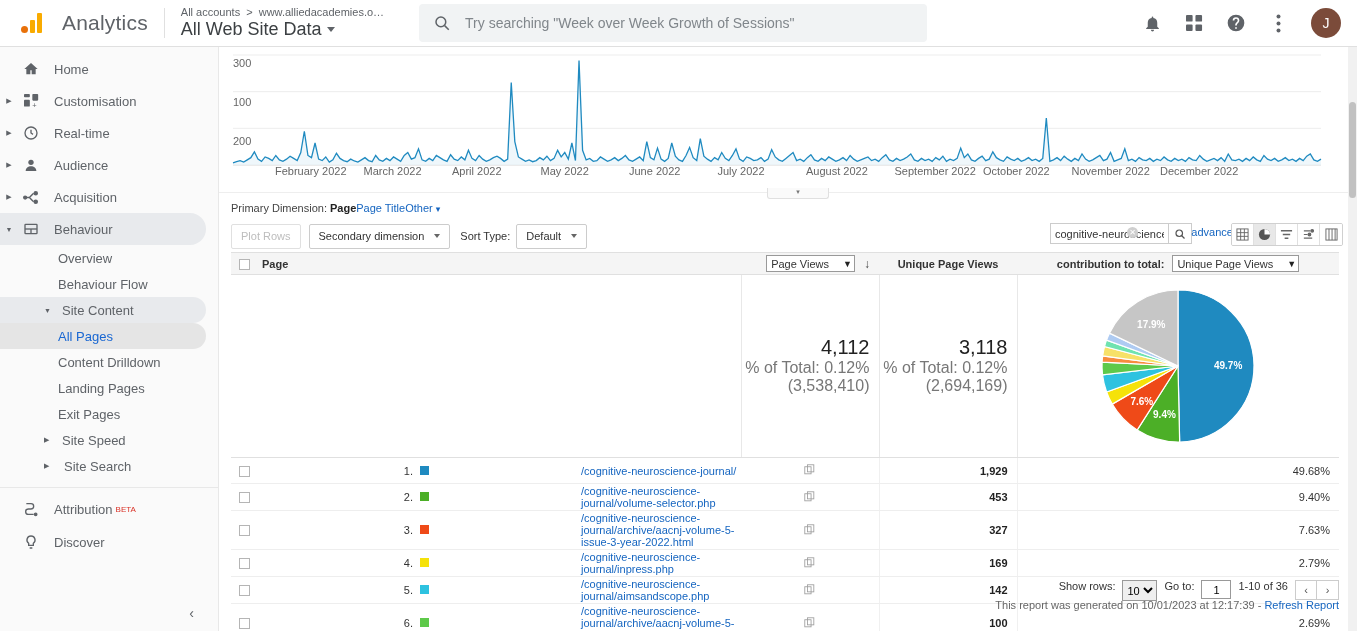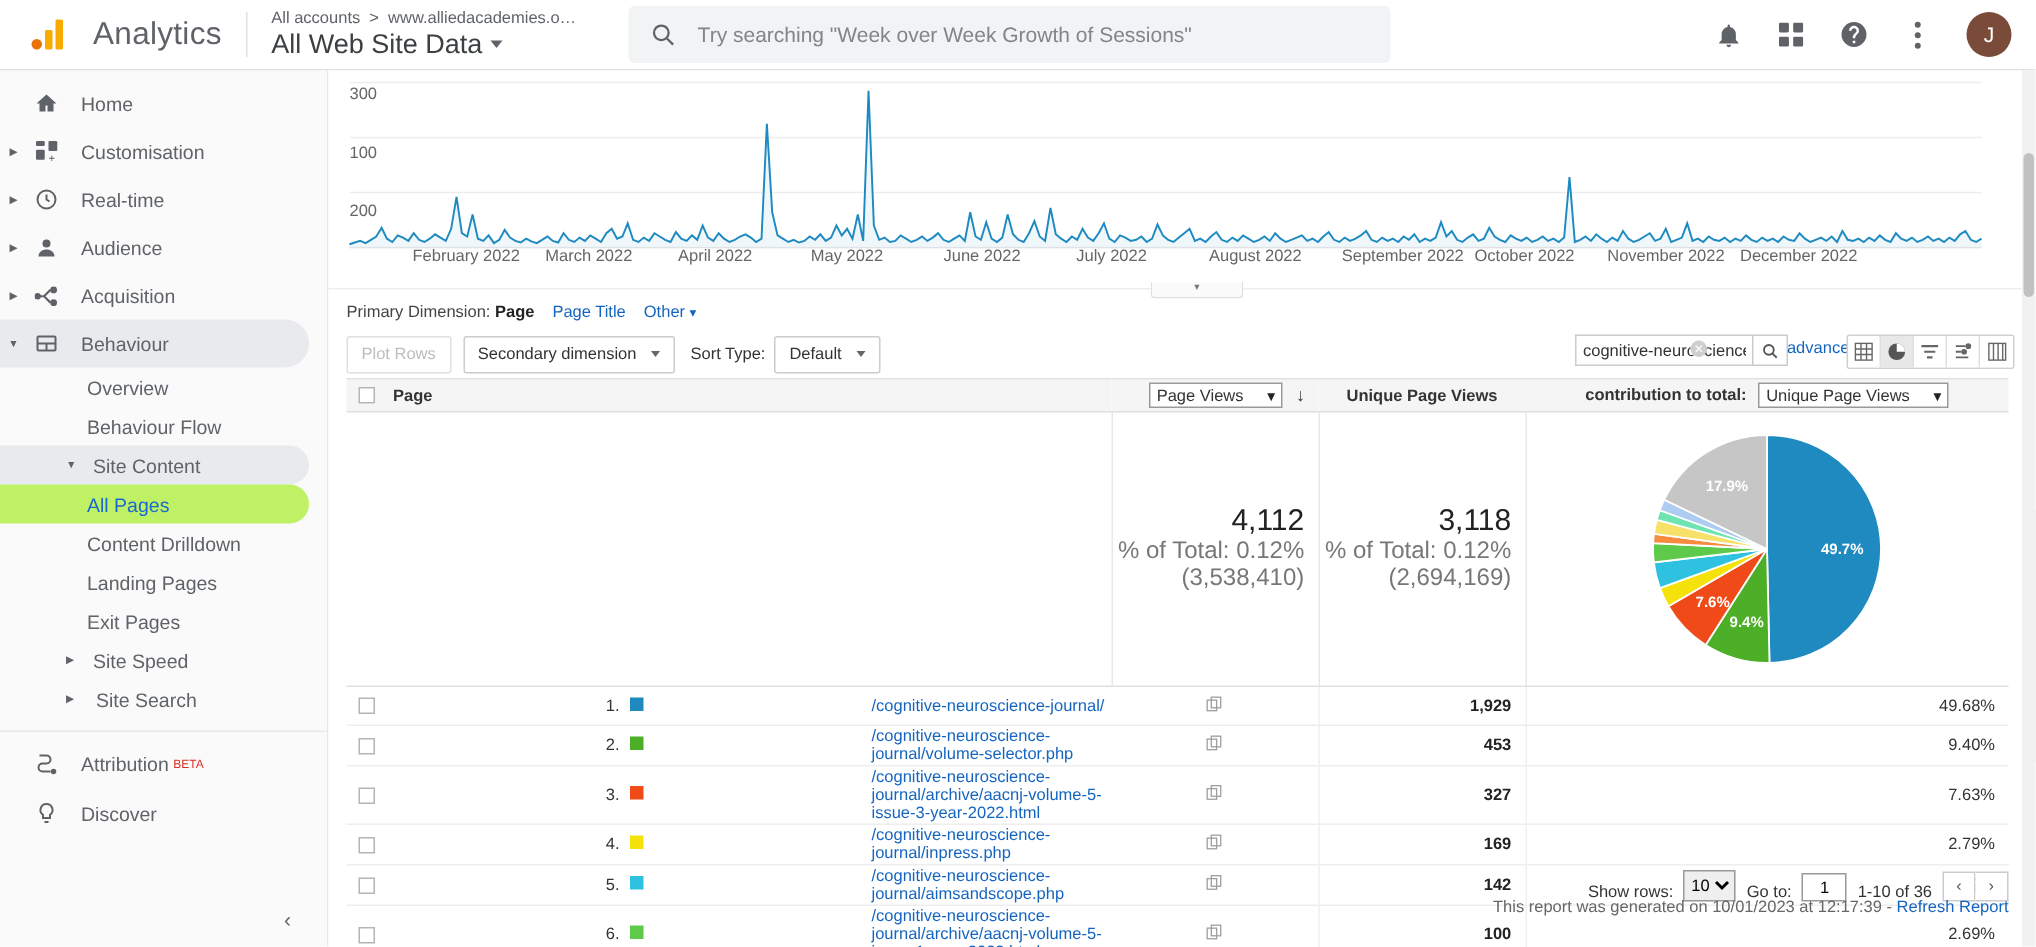--- a/index.html
+++ b/index.html
@@ -47,38 +47,38 @@
   }
   .nav-item { height: 32px; display:flex; align-items:center; font-size: 13px; color:#5f6368; cursor:pointer; position:relative;}
   .nav-item .arrow { width: 18px; text-align:center; font-size: 7px; color:#5f6368; flex:none;}
   .nav-item .nicon { width: 26px; display:flex; align-items:center; justify-content:center; flex:none; color:#5f6368;}
   .nav-item .nlabel { margin-left: 10px; }
   .nav-item.active { background:#e8eaed; border-radius: 0 16px 16px 0; margin-right: 12px; }
   .nav-section { font-size: 11px; color:#5f6368; letter-spacing: .7px; padding: 14px 0 8px 18px; }
   .sub-item { height: 26px; display:flex; align-items:center; font-size: 13px; color:#5f6368; padding-left: 58px; cursor:pointer;}
   .sub-item.grp { padding-left: 44px; }
   .sub-item.grp .arrow { width: 14px; font-size: 7px; }
-  .sub-item.sel { background:#bef264; color:#1967d2; border-radius: 0 16px 16px 0; margin-right: 12px; }
+  .sub-item.sel { background:#e5e5e5; color:#1967d2; border-radius: 0 16px 16px 0; margin-right: 12px; }
   .nav-divider { height:1px; background:#e8e8e8; margin: 8px 0 4px 0; }
   .beta { color:#d93025; font-size: 8px; vertical-align: super; margin-left: 3px;}
   .collapse { position:absolute; bottom: 10px; right: 24px; color:#5f6368; cursor:pointer; font-size: 14px;}
   
   #main { position:absolute; top:47px; left:219px; width: 1138px; height: 584px; background:#fff; }
   #chartzone { position:relative; height: 146px; border-bottom: 1px solid #eee; }
   #chartzone svg { position:absolute; top:0; left:0; }
   .ytick { position:absolute; font-size: 11px; color:#666; left: 14px;}
   .xtick { position:absolute; font-size: 11px; color:#666; top: 118px; }
   .dragtab { position:absolute; left: 548px; top: 141px; width: 62px; height:11px; background:#fafafa;
              border:1px solid #e0e0e0; border-top:none; border-radius:0 0 3px 3px; text-align:center;
              font-size:7px; color:#777; line-height: 8px; cursor:pointer;}
   
   .dimrow { padding: 9px 0 0 12px; font-size: 11px; color:#444; }
   .dimrow b { color:#222; font-weight:bold; margin-left: 3px;}
   .lnk { color:#1565c0; text-decoration:none; cursor:pointer; }
-  .dimrow .lnk { margin-left: 12px; }
+  .dimrow .lnk { }
   
   .toolbar { display:flex; align-items:center; padding: 6px 0 0 12px; position:relative; height: 38px;}
   .btn { height: 25px; border: 1px solid #ccc; background: #fff; border-radius: 2px;
          display:flex; align-items:center; padding: 0 9px; font-size: 11px; color:#333; cursor:pointer;}
   .btn.disabled { color:#bdbdbd; border-color:#e0e0e0; }
   .btn .dd { margin-left: 10px; border-left:3px solid transparent;border-right:3px solid transparent;border-top:4px solid #666; }
   .tb-label { font-size: 11px; color:#333; margin: 0 6px 0 10px;}
   .searchfield { position:absolute; right: 165px; top: 9px; display:flex; align-items:center; }
   .searchfield input { width: 118px; height: 21px; border: 1px solid #ccc; border-right:none;
          font-size: 11px; padding: 0 4px; color:#333; outline:none; font-family:"Liberation Sans",sans-serif;}
@@ -112,21 +112,21 @@
   tbody.rows td { border-bottom:1px solid #eee; height: 26px; font-size: 11px; }
   td.num { text-align:right; padding-right: 9px; color:#222; font-weight:bold; border-left:1px solid #f0f0f0;}
   td.pct { text-align:right; padding-right: 9px; color:#333; border-left:1px solid #f0f0f0;}
   td.idx { width: 30px; text-align:right; color:#333; padding-right: 6px;}
   td.sw { width: 16px; }
   .swatch { width: 9px; height:9px; display:inline-block; }
   td.pg a { color:#1565c0; text-decoration:none; font-size: 11px;}
   td.ext { width: 24px; text-align:center; color:#9e9e9e; }
   .pieTd { border-left:1px solid #e8e8e8; }
   
-  .tfoot { position:absolute; right: 18px; bottom: 30px; display:flex; align-items:flex-end; font-size: 11px; color:#333; gap: 7px; margin-left: 20px;}
+  .tfoot { position:absolute; right: 18px; bottom: 30px; display:flex; align-items:flex-start; font-size: 11px; color:#333; gap: 7px; margin-left: 20px;}
   .tfoot select { height: 21px; font-size: 11px; border:1px solid #999; font-family:"Liberation Sans",sans-serif;}
   .tfoot input { width: 30px; height: 19px; font-size: 11px; border:1px solid #999; text-align:center; font-family:"Liberation Sans",sans-serif;}
   .pgbtn { width: 22px; height: 20px; border:1px solid #ccc; background:#fff; display:flex;
            align-items:center; justify-content:center; cursor:pointer; color:#555;}
   .genline { position:absolute; right: 18px; bottom: 20px; font-size: 11px; color:#666;}
   #scrolltrack { position:absolute; right:0; top:47px; width:9px; height:584px; background:#f1f1f1; }
   #scrollthumb { position:absolute; right:1px; top:55px; width:7px; height:96px; background:#c1c1c1; border-radius:4px;}
 </style>
 </head>
 <body>

